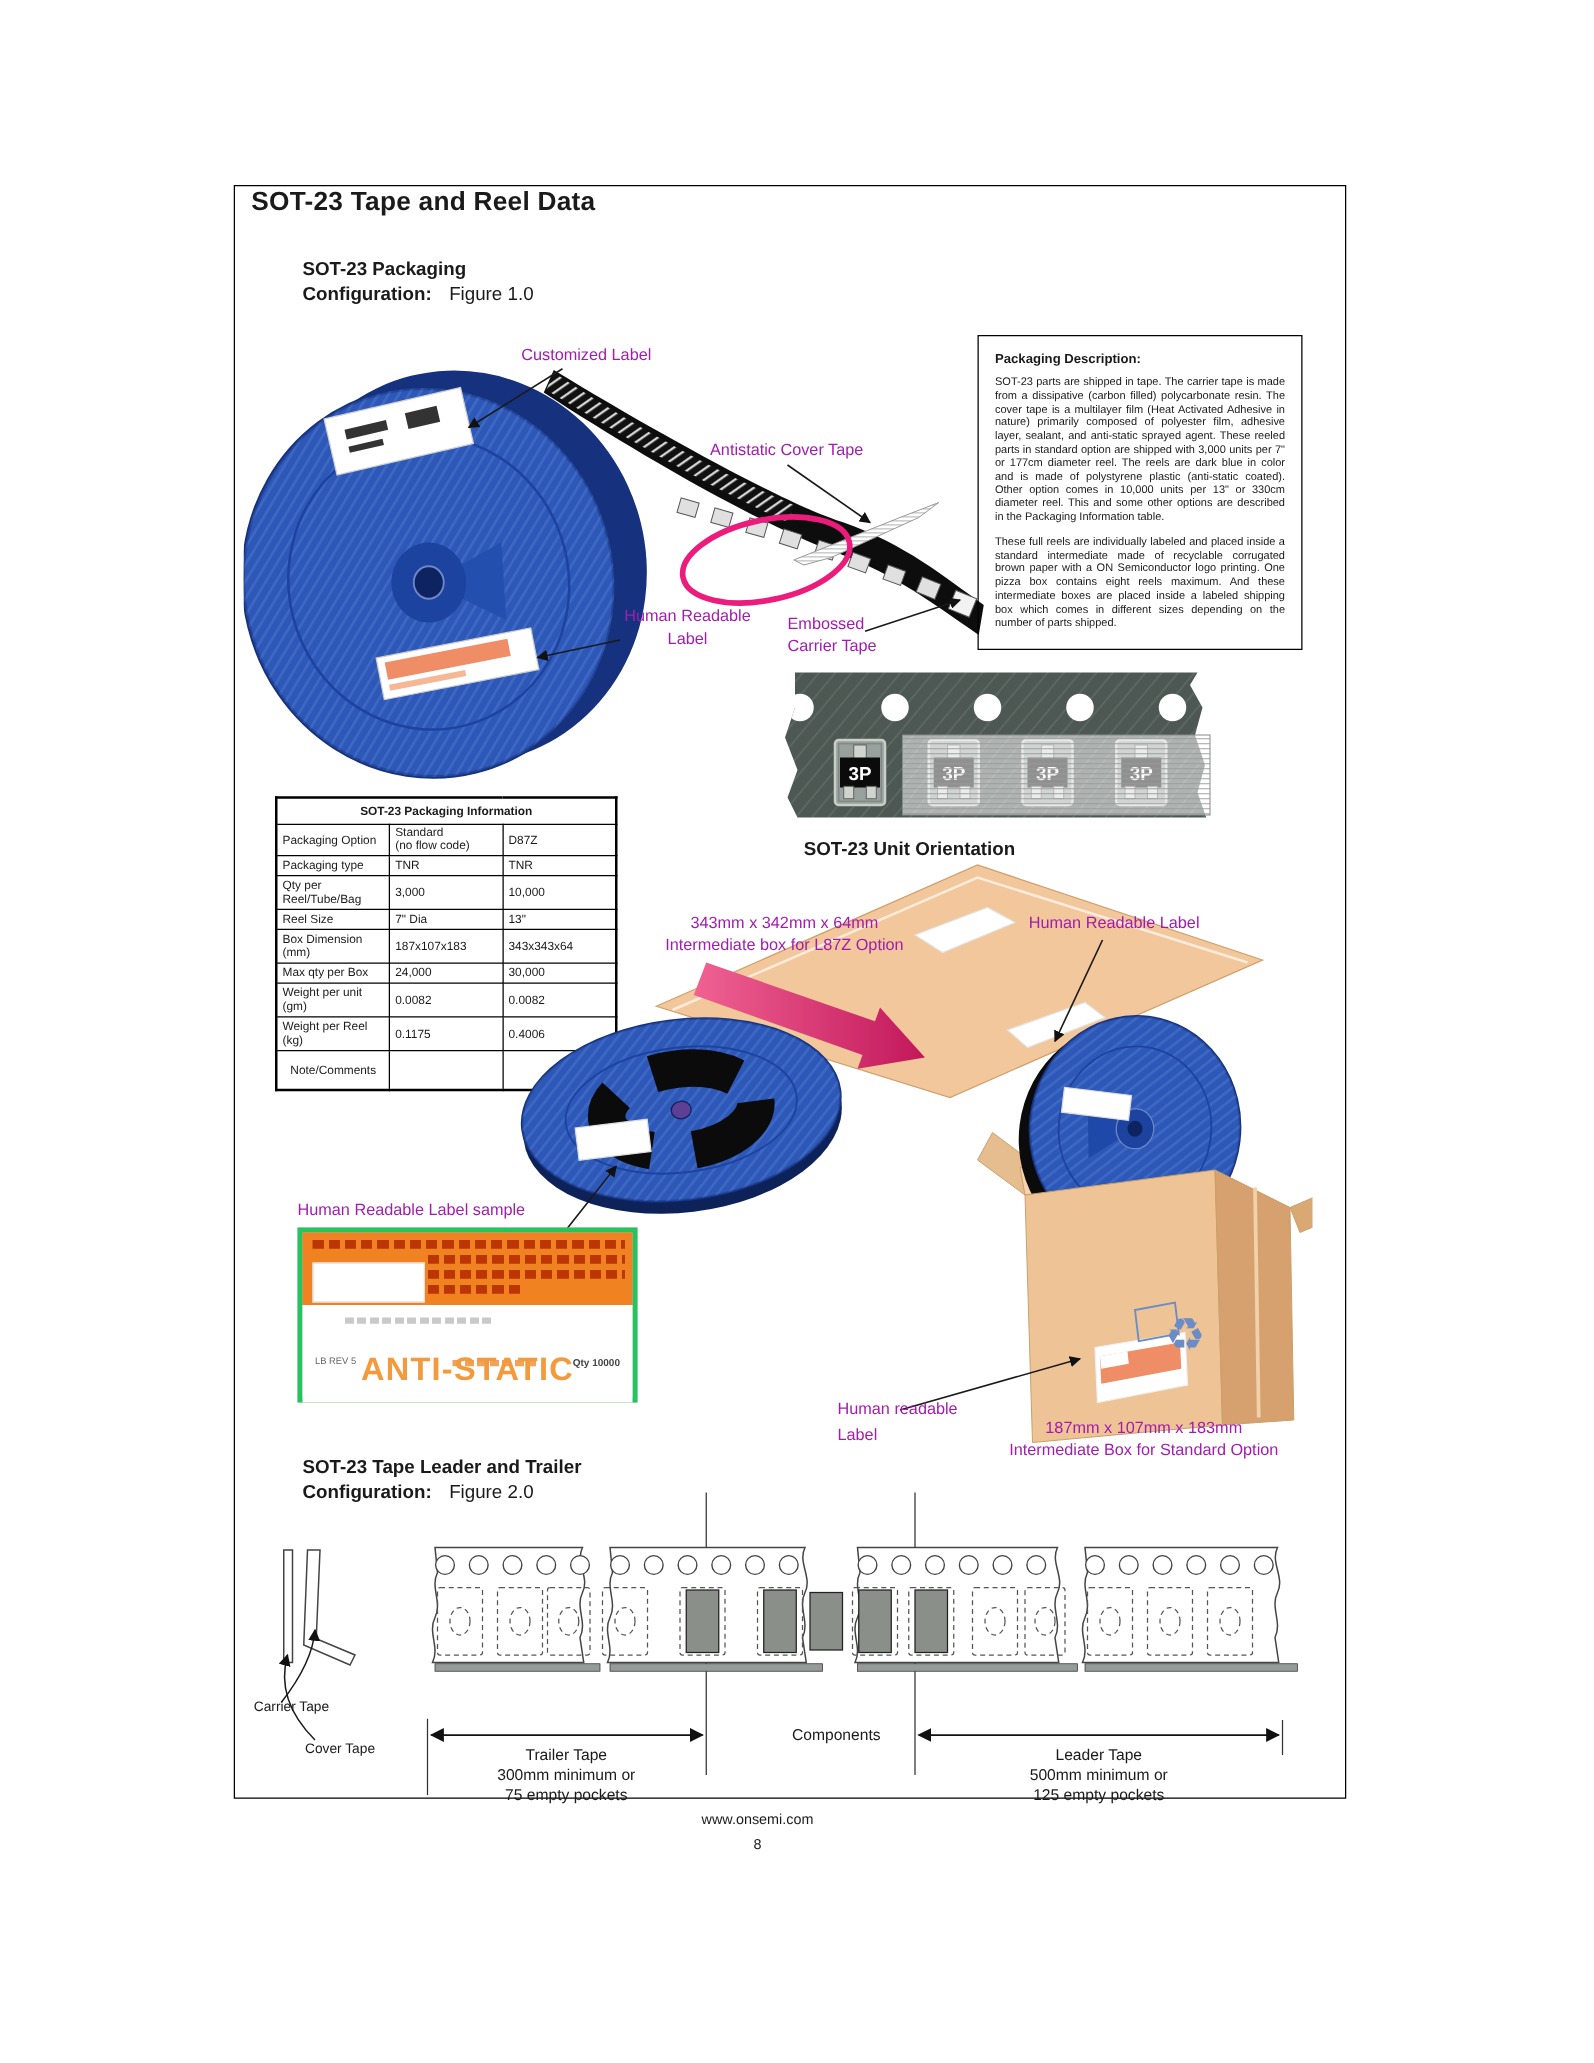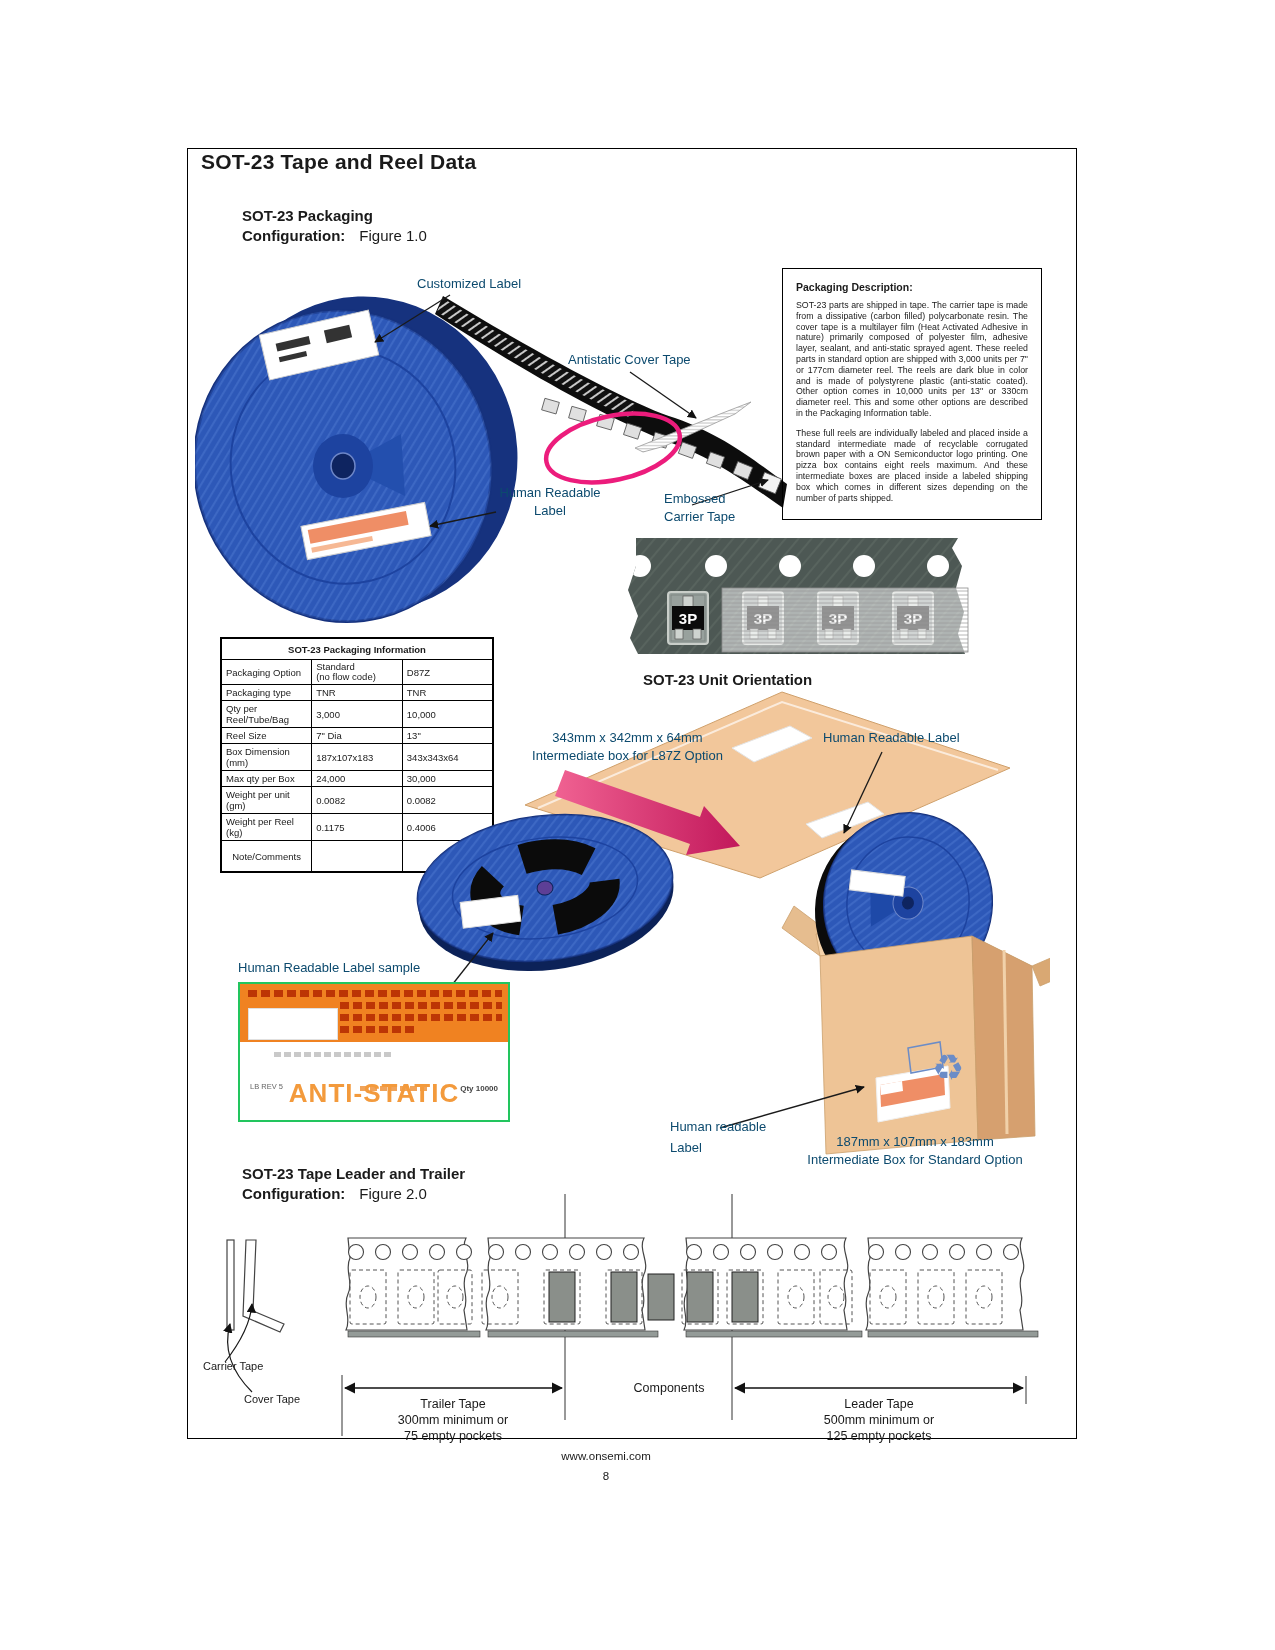--- a/index.html
+++ b/index.html
@@ -3,36 +3,36 @@
 <meta charset="utf-8">
 <style>
   html,body{margin:0;padding:0;background:#fff;}
   #page{position:relative;width:1275px;height:1650px;background:#fff;
         font-family:"Liberation Sans", sans-serif;color:#1a1a1a;overflow:hidden;margin-left:20px;}
   .abs{position:absolute;}
   .border-box{left:167px;top:148px;width:888px;height:1289px;border:1.5px solid #000;}
   .doc-title{left:181px;top:150px;font-size:21px;font-weight:bold;letter-spacing:.2px;}
   .sec-head{font-size:15px;font-weight:bold;line-height:20px;}
   .fig-ref{font-weight:normal;margin-left:14px;}
-  .callout{font-size:13px;color:#0c4a6e;}
+  .callout{font-size:13px;color:#a21caf;}
   .center{text-align:center;}
   .desc-box{left:762px;top:268px;width:260px;height:252px;border:1px solid #000;box-sizing:border-box;padding:12px 13px;}
   .desc-box h4{margin:0 0 7px 0;font-size:10.5px;}
   .desc-box p{margin:0 0 9px 0;font-size:8.8px;line-height:10.8px;text-align:justify;}
   .orient-head{left:623px;top:671px;width:300px;font-size:15px;font-weight:bold;text-align:left;}
   table.pkg{position:absolute;left:200px;top:637px;width:274px;border-collapse:collapse;
             border:2px solid #000;table-layout:fixed;}
   table.pkg td{border:1px solid #000;font-size:9.5px;padding:2px 4px;vertical-align:middle;}
   table.pkg .ttl{text-align:center;font-weight:bold;height:16px;}
   table.pkg .lbl{font-weight:normal;width:116px;}
   table.pkg .val{text-align:left;width:59px;}
   table.pkg .prewrap{white-space:pre-line;line-height:10px;}
   table.pkg .note td{height:26px;}
   table.pkg .note .lbl{text-align:center;}
-  .sample-label{left:218px;top:982px;width:272px;height:140px;border:2px solid #22c55e;background:#f9a8d4;box-sizing:border-box;}
+  .sample-label{left:218px;top:982px;width:272px;height:140px;border:4px solid #22c55e;background:#f9a8d4;box-sizing:border-box;}
   .sl-orange{position:relative;height:58px;background:#f08221;}
   .sl-fineprint{position:absolute;left:8px;right:6px;height:7px;
      background:repeating-linear-gradient(90deg,#b32800 0 9px,rgba(0,0,0,0) 9px 13px);opacity:.85;}
   .sl-cutout{position:absolute;left:8px;top:24px;width:88px;height:30px;background:#fff;border:1px solid #e0e0e0;}
   .sl-white{position:relative;height:78px;background:#fff;}
   .sl-anti{position:absolute;left:0;right:0;top:36px;text-align:center;font-size:26px;font-weight:bold;
      color:#f39a3c;letter-spacing:1px;}
   .sl-rev{position:absolute;left:10px;top:40px;font-size:7.5px;color:#666;line-height:9px;}
   .sl-qty{position:absolute;right:10px;top:42px;font-size:8px;color:#444;font-weight:bold;}
   .sl-dash{position:absolute;height:5px;background:repeating-linear-gradient(90deg,#c9c9c9 0 7px,rgba(0,0,0,0) 7px 10px);}
@@ -117,21 +117,21 @@
       <line x1="497" y1="249" x2="573" y2="224" marker-end="url(#arrA)"></line>
     </g>
   </svg>
 
   <div class="abs callout" style="left:397px;top:276px;">Customized Label</div>
   <div class="abs callout" style="left:548px;top:352px;">Antistatic Cover Tape</div>
   <div class="abs callout center" style="left:470px;top:484px;width:120px;line-height:18px;">
     <div>Human Readable</div>
     <div>Label</div>
   </div>
-  <div class="abs callout" style="left:644px;top:490px;line-height:18px;">
+  <div class="abs callout" style="left:610px;top:490px;line-height:18px;">
     <div>Embossed</div>
     <div>Carrier Tape</div>
   </div>
 
   <div class="abs desc-box">
     <h4>Packaging Description:</h4>
     <p>SOT-23 parts are shipped in tape. The carrier tape is made from a dissipative (carbon filled) polycarbonate resin. The cover tape is a multilayer film (Heat Activated Adhesive in nature) primarily composed of polyester film, adhesive layer, sealant, and anti-static sprayed agent. These reeled parts in standard option are shipped with 3,000 units per 7" or 177cm diameter reel. The reels are dark blue in color and is made of polystyrene plastic (anti-static coated). Other option comes in 10,000 units per 13" or 330cm diameter reel. This and some other options are described in the Packaging Information table.</p>
     <p>These full reels are individually labeled and placed inside a standard intermediate made of recyclable corrugated brown paper with a ON Semiconductor logo printing. One pizza box contains eight reels maximum. And these intermediate boxes are placed inside a labeled shipping box which comes in different sizes depending on the number of parts shipped.</p>
   </div>
 

